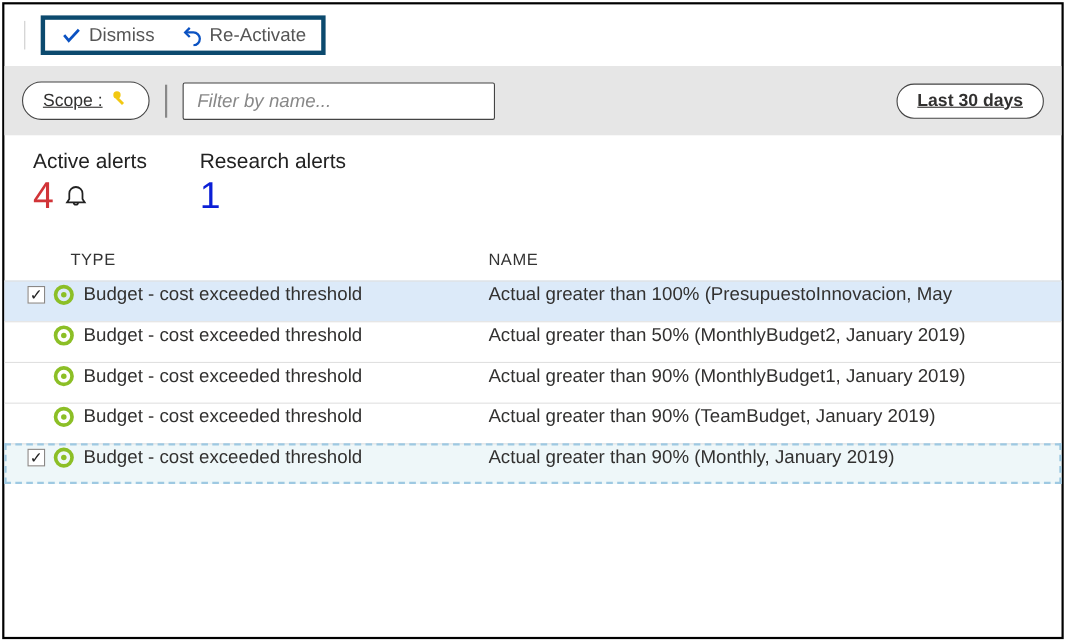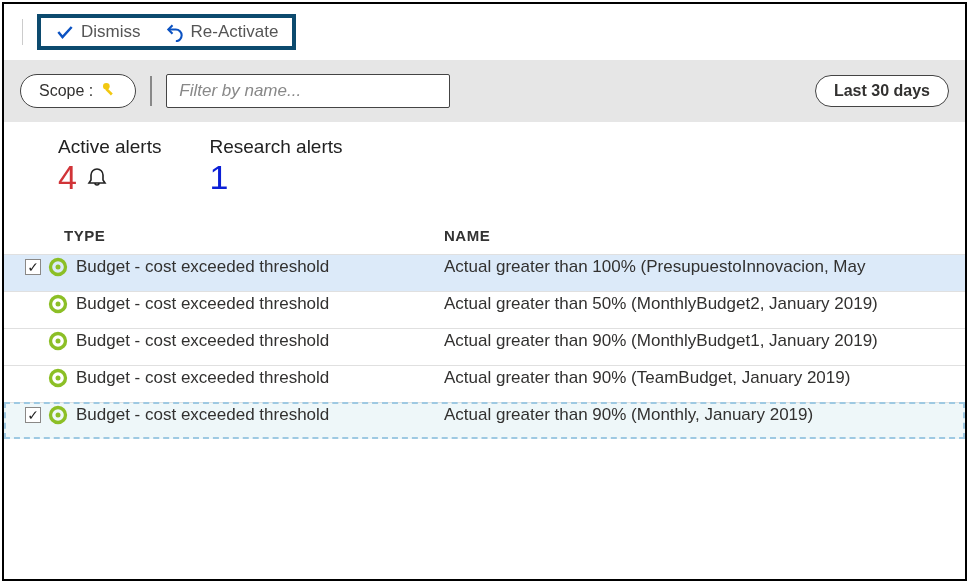--- a/index.html
+++ b/index.html
@@ -58,20 +58,21 @@
     }
     .pill {
       background: #fff;
       border: 1.5px solid #444;
       border-radius: 999px;
       padding: 6px 18px;
       display: inline-flex;
       align-items: center;
       gap: 8px;
       font-size: 16px;
+      text-decoration: underline;
     }
     .scope-pill strong { font-weight: 700; }
     .filter-sep {
       width: 2px;
       height: 30px;
       background: #888;
     }
     .filter-input {
       border: 1.5px solid #444;
       border-radius: 2px;
@@ -82,31 +83,30 @@
       width: 284px;
       background: #fff;
     }
     .filter-input::placeholder { color: #888; font-style: italic; }
     .spacer { flex: 1; }
     .date-pill { font-weight: 700; cursor: pointer; }
     .summary {
       padding: 14px 26px 8px 26px;
       display: flex;
       gap: 48px;
-      margin-left: 28px;
     }
     .summary-block .label { font-size: 19px; color: #222; }
     .summary-block .value-row { display: flex; align-items: center; gap: 8px; }
     .big-red { font-size: 34px; color: #d13438; font-weight: 400; }
     .big-blue { font-size: 34px; color: #0b1fd6; font-weight: 400; }
     .headers {
       display: flex;
       padding: 22px 0 10px 60px;
       font-size: 15px;
-      font-weight: 700;
+      font-weight: 400;
       letter-spacing: 0.5px;
       color: #333;
     }
     .col-type { width: 380px; }
     .col-name { flex: 1; }
     .rows { flex: 1; }
     .row {
       display: flex;
       align-items: center;
       border-top: 1px solid #e0e0e0;

